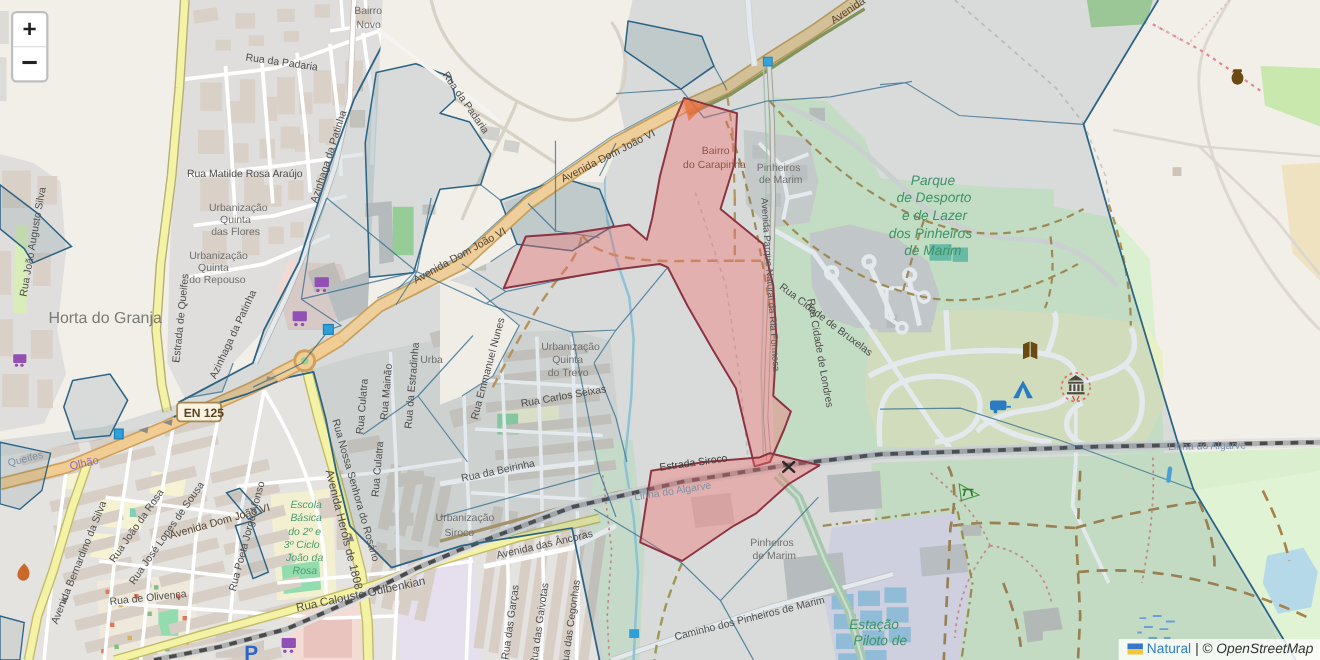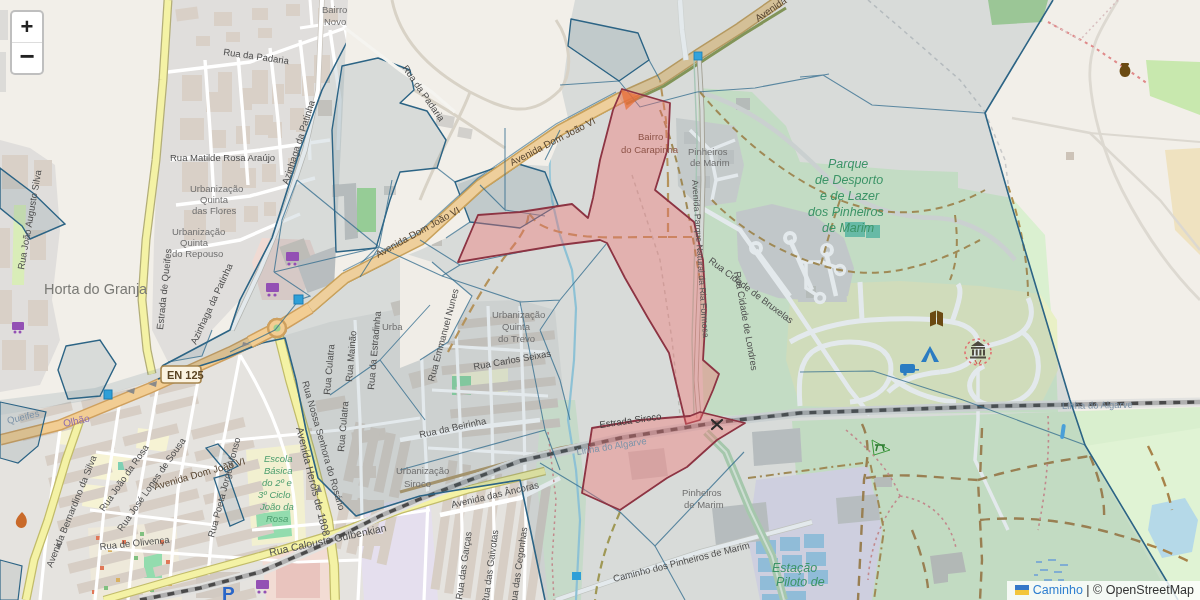--- a/index.html
+++ b/index.html
@@ -803,15 +803,15 @@
 
   <div style="width:30px;height:30px;text-align:center;font-size:22px;font-weight:bold;color:#222;line-height:30px;border-bottom:1px solid #ddd;">+</div>
 
   <div style="width:30px;height:30px;text-align:center;font-size:26px;font-weight:bold;color:#222;line-height:26px;">−</div>
 </div>
 
 <div style="position:absolute;right:0;bottom:0;background:rgba(255,255,255,0.82);
             padding:2px 6px 3px 8px;font-size:12.5px;color:#333;z-index:10;">
   <span style="display:inline-block;width:14px;height:10px;vertical-align:-1px;
                background:linear-gradient(#3577c8 50%,#f3c53b 50%);"></span>
-  <span style="color:#2f7fd0;"> Caminho</span> <span style="color:#333;">| © OpenStreetMap</span>
+  <span style="color:#2f7fd0;"> Natural</span> <span style="color:#333;font-style:italic;">| © OpenStreetMap</span>
 </div>
 </div>
 
 </body></html>

